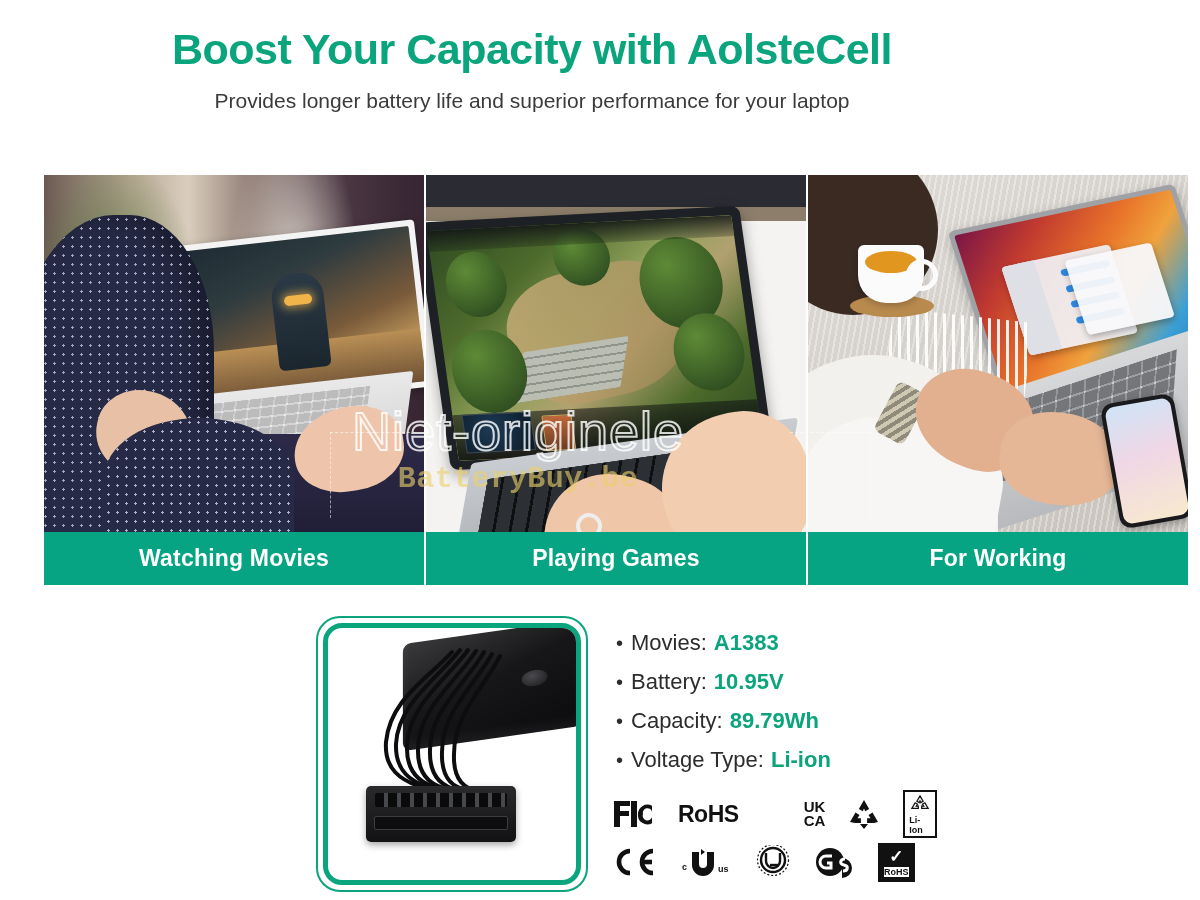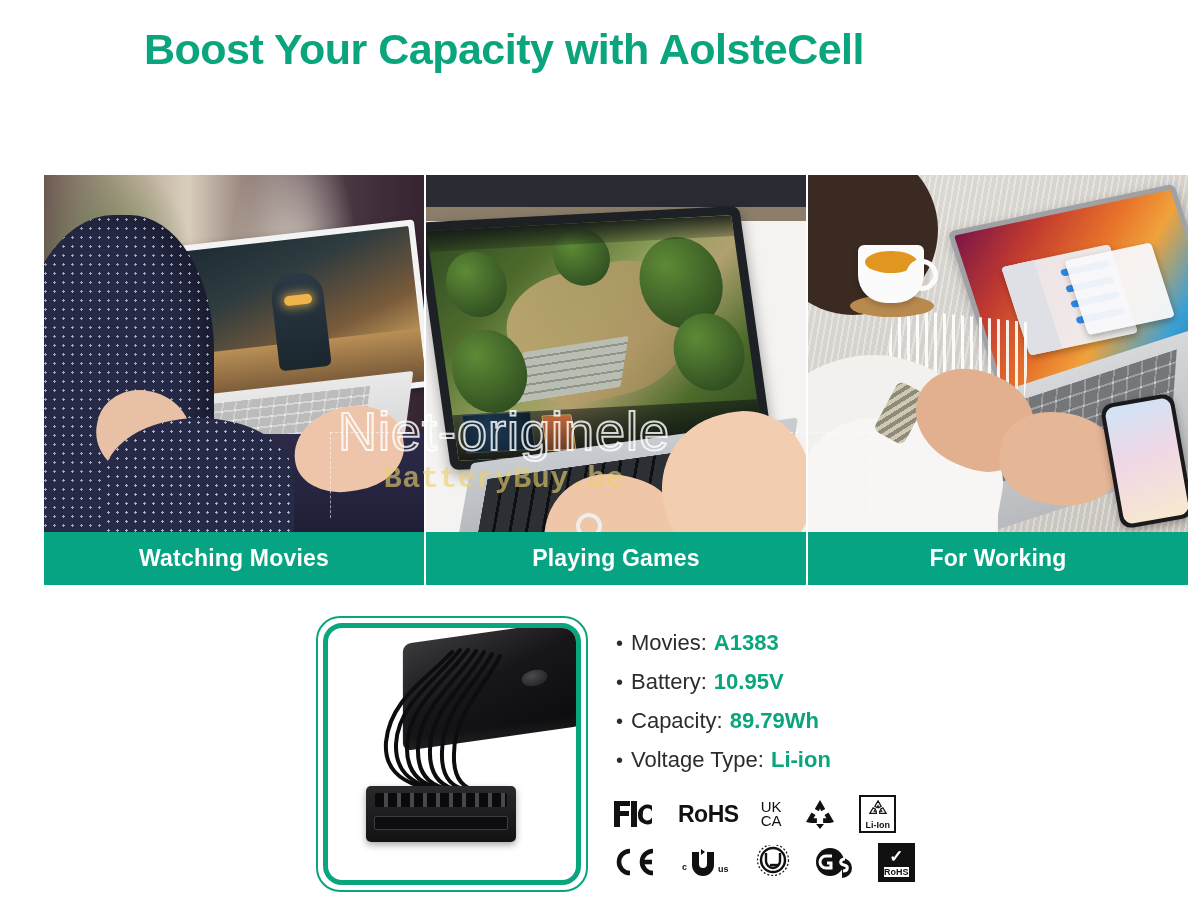--- a/index.html
+++ b/index.html
@@ -3,21 +3,21 @@
 <meta charset="utf-8">
 <style>
   html,body{margin:0;padding:0;}
   body{
     width:1200px;height:900px;
     background:#ffffff;
     font-family:"Liberation Sans", sans-serif;
     overflow:hidden;
     position:relative;
   }
-  .page{position:relative;width:1008px;height:900px;}
+  .page{position:relative;width:1008px;height:900px;padding-left:28px;}
 
   
   .header{text-align:center;padding-top:26px;}
   .headline{
     font-size:43px;font-weight:bold;color:#0aa47d;
     letter-spacing:-0.5px;line-height:1.1;margin:0;
   }
   .subhead{
     font-size:21px;color:#3a3a3a;margin:16px 0 0 0;font-weight:400;
   }
@@ -225,34 +225,35 @@
   .spec-row{font-size:22px;color:#2c2c2c;margin-bottom:13px;display:flex;align-items:baseline;}
   .spec-row .bul{color:#2c2c2c;margin-right:8px;font-size:20px;line-height:1;}
   .spec-row .lbl{margin-right:7px;}
   .spec-row .val{color:#0aa47d;font-weight:bold;}
 
   .certs{position:absolute;left:612px;top:178px;width:320px;}
   .cert-row{display:flex;align-items:center;gap:22px;height:48px;}
   .cert{height:40px;display:flex;align-items:center;justify-content:center;color:#111;}
   .cert svg{display:block;}
   .cert-text{font-weight:bold;font-size:23px;letter-spacing:-.5px;color:#111;}
-  .ukca{font-weight:normal;font-size:15px;line-height:.95;text-align:left;letter-spacing:0px;}
+  .ukca{font-weight:bold;font-size:15px;line-height:.95;text-align:left;letter-spacing:0px;margin-left:43px;}
   .liion-box{border:2px solid #111;padding:2px 4px 1px;display:flex;flex-direction:column;align-items:center;}
   .liion-box span{font-size:9px;font-weight:bold;margin-top:1px;}
   .rohs-box{background:#111;color:#fff;padding:3px 4px;display:flex;flex-direction:column;align-items:center;border:2px solid #111;}
   .rohs-box .chk{font-size:17px;line-height:1;color:#fff;font-weight:bold;}
   .rohs-box .t{font-size:9px;font-weight:bold;background:#fff;color:#111;width:100%;text-align:center;margin-top:2px;}
 </style>
 </head>
 <body>
 
 <div class="page">
 
   <div class="header">
     <h1 class="headline">Boost Your Capacity with AolsteCell</h1>
+    <p class="subhead">Provides longer battery life and superior performance for your laptop</p>
   </div>
 
   <div class="cards">
 
     <div class="card">
       <div class="photo">
         <div class="p1">
           <div class="bg-blur"></div>
           <div class="lap-lid">
               <div class="lap-screen">

